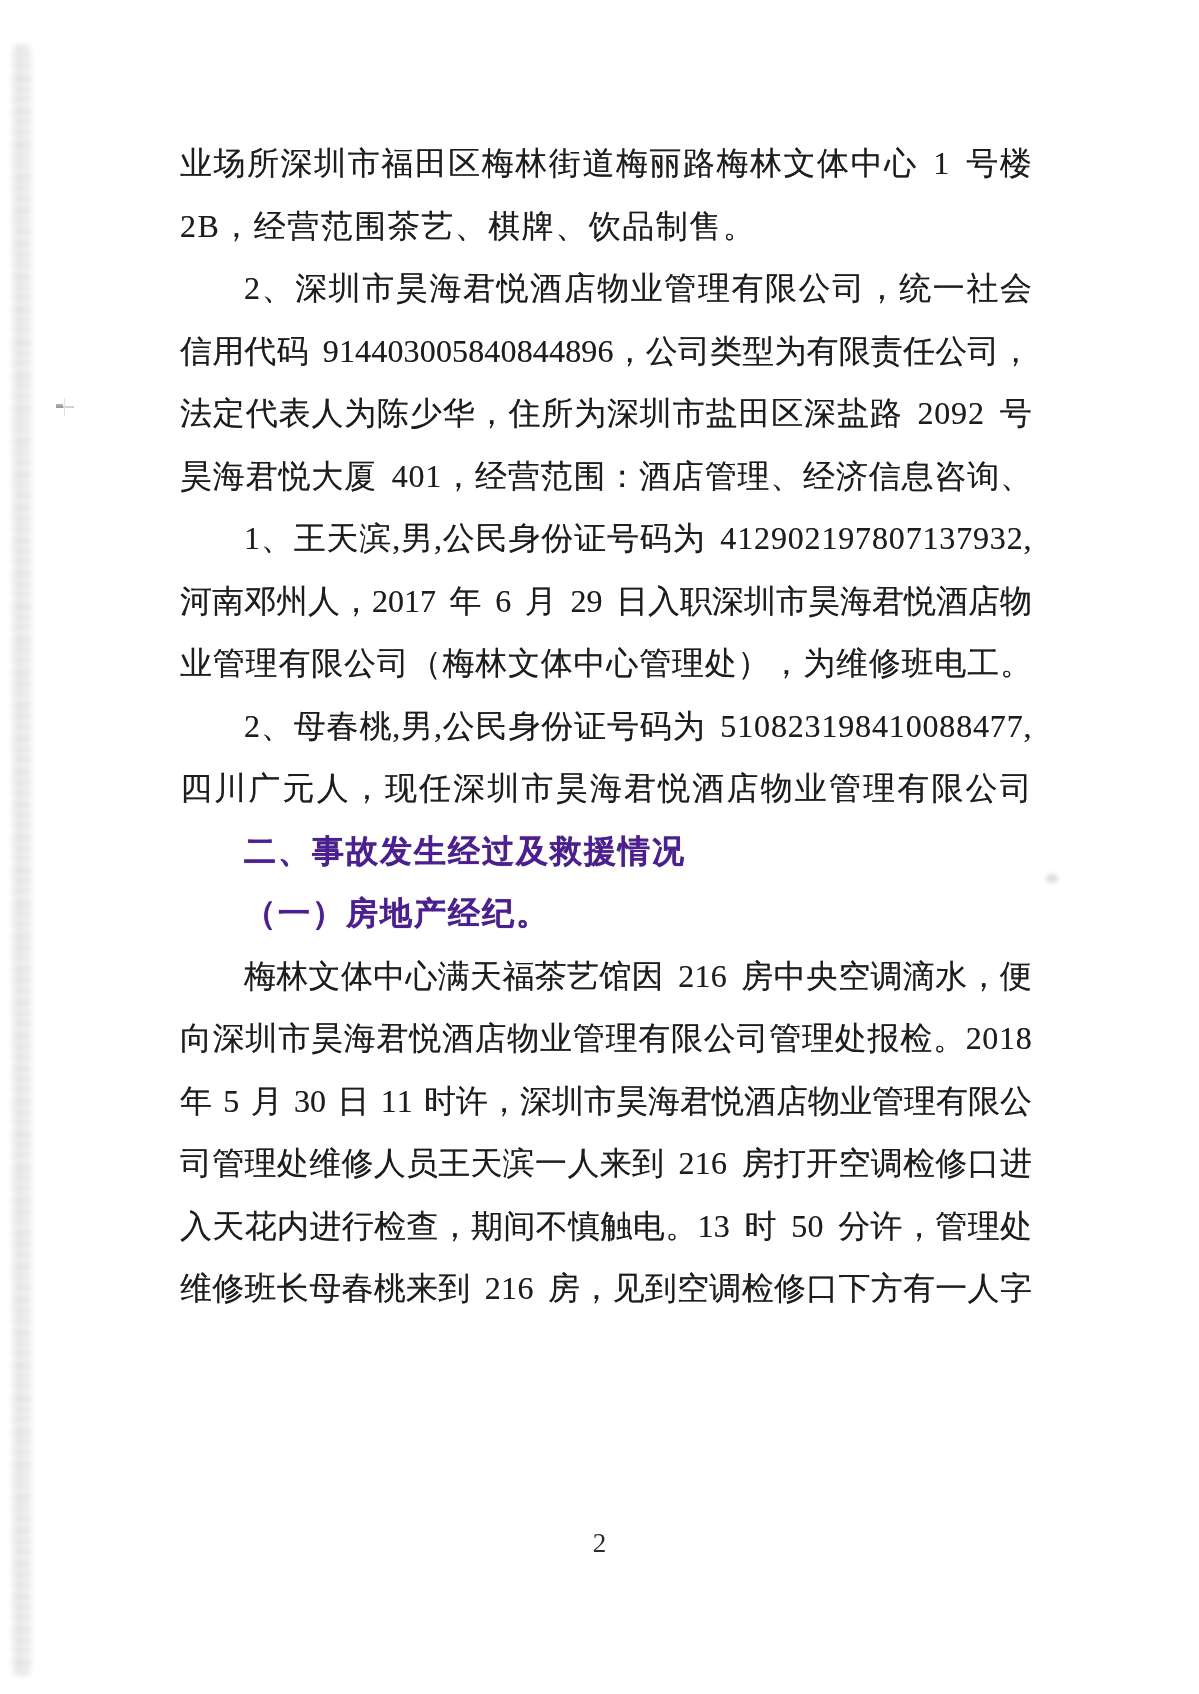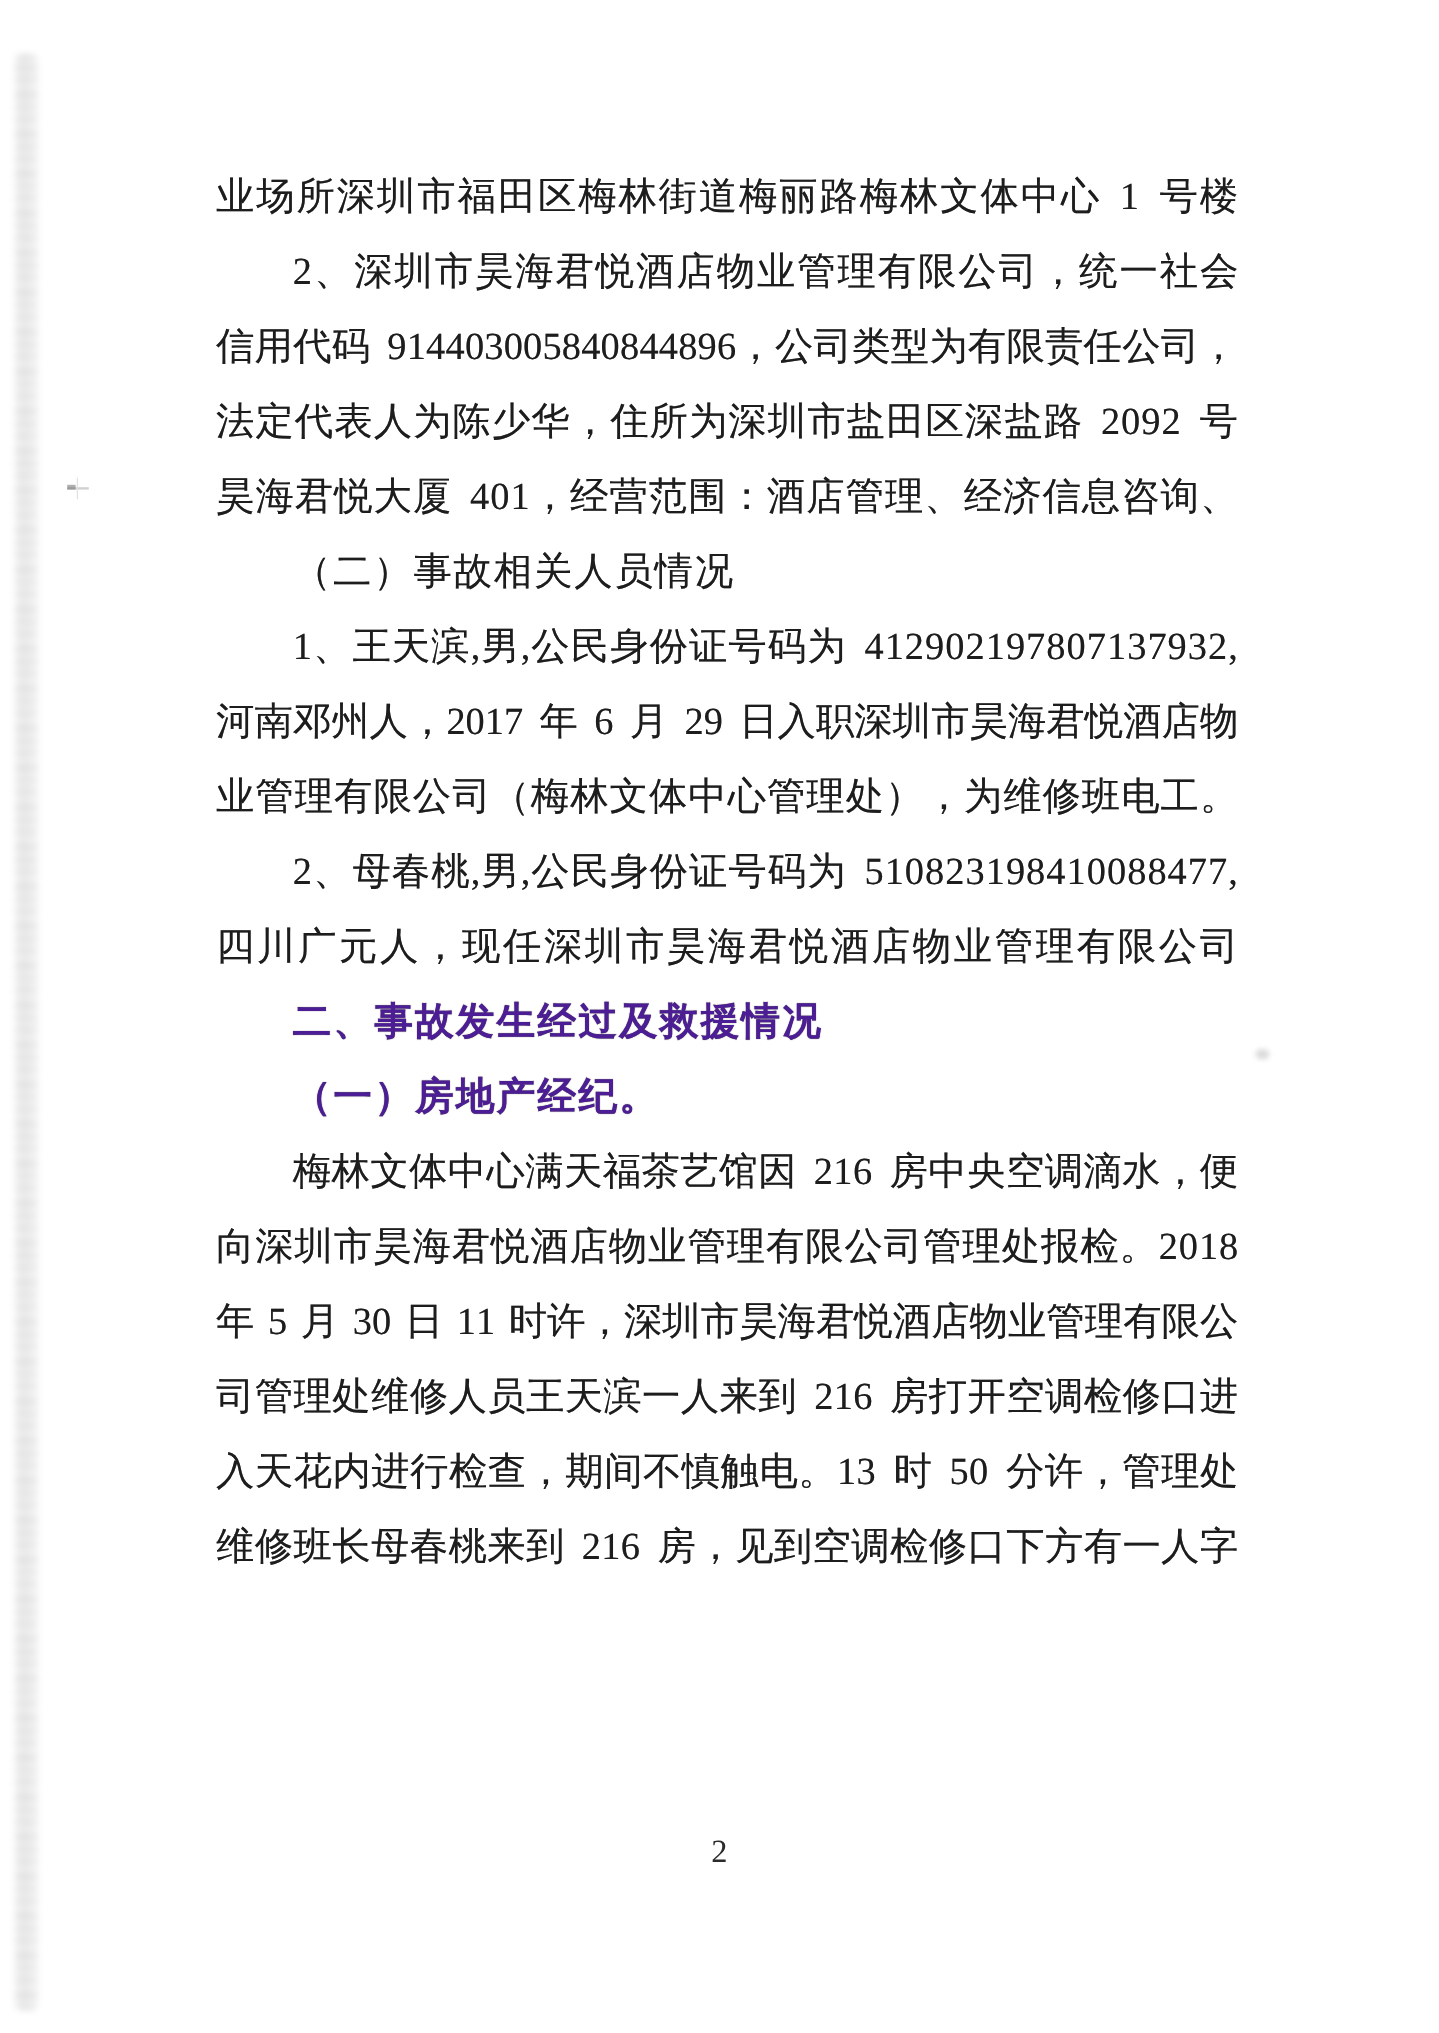--- a/index.html
+++ b/index.html
@@ -129,20 +129,21 @@
         <span>文</span>
         <span>体</span>
         <span>中</span>
         <span>心</span>
         <span class="sp"></span>
         <span>1</span>
         <span class="sp"></span>
         <span>号</span>
         <span>楼</span>
       </div>
+      <div class="line left">2B，经营范围茶艺、棋牌、饮品制售。</div>
       <div class="line justify indent">
         <span>2</span>
         <span>、</span>
         <span>深</span>
         <span>圳</span>
         <span>市</span>
         <span>昊</span>
         <span>海</span>
         <span>君</span>
         <span>悦</span>
@@ -254,21 +255,20 @@
         <span>理</span>
         <span>、</span>
         <span>经</span>
         <span>济</span>
         <span>信</span>
         <span>息</span>
         <span>咨</span>
         <span>询</span>
         <span>、</span>
       </div>
-      <div class="line left indent">（二）事故相关人员情况</div>
       <div class="line justify indent">
         <span>1</span>
         <span>、</span>
         <span>王</span>
         <span>天</span>
         <span>滨</span>
         <span>,</span>
         <span>男</span>
         <span>,</span>
         <span>公</span>

